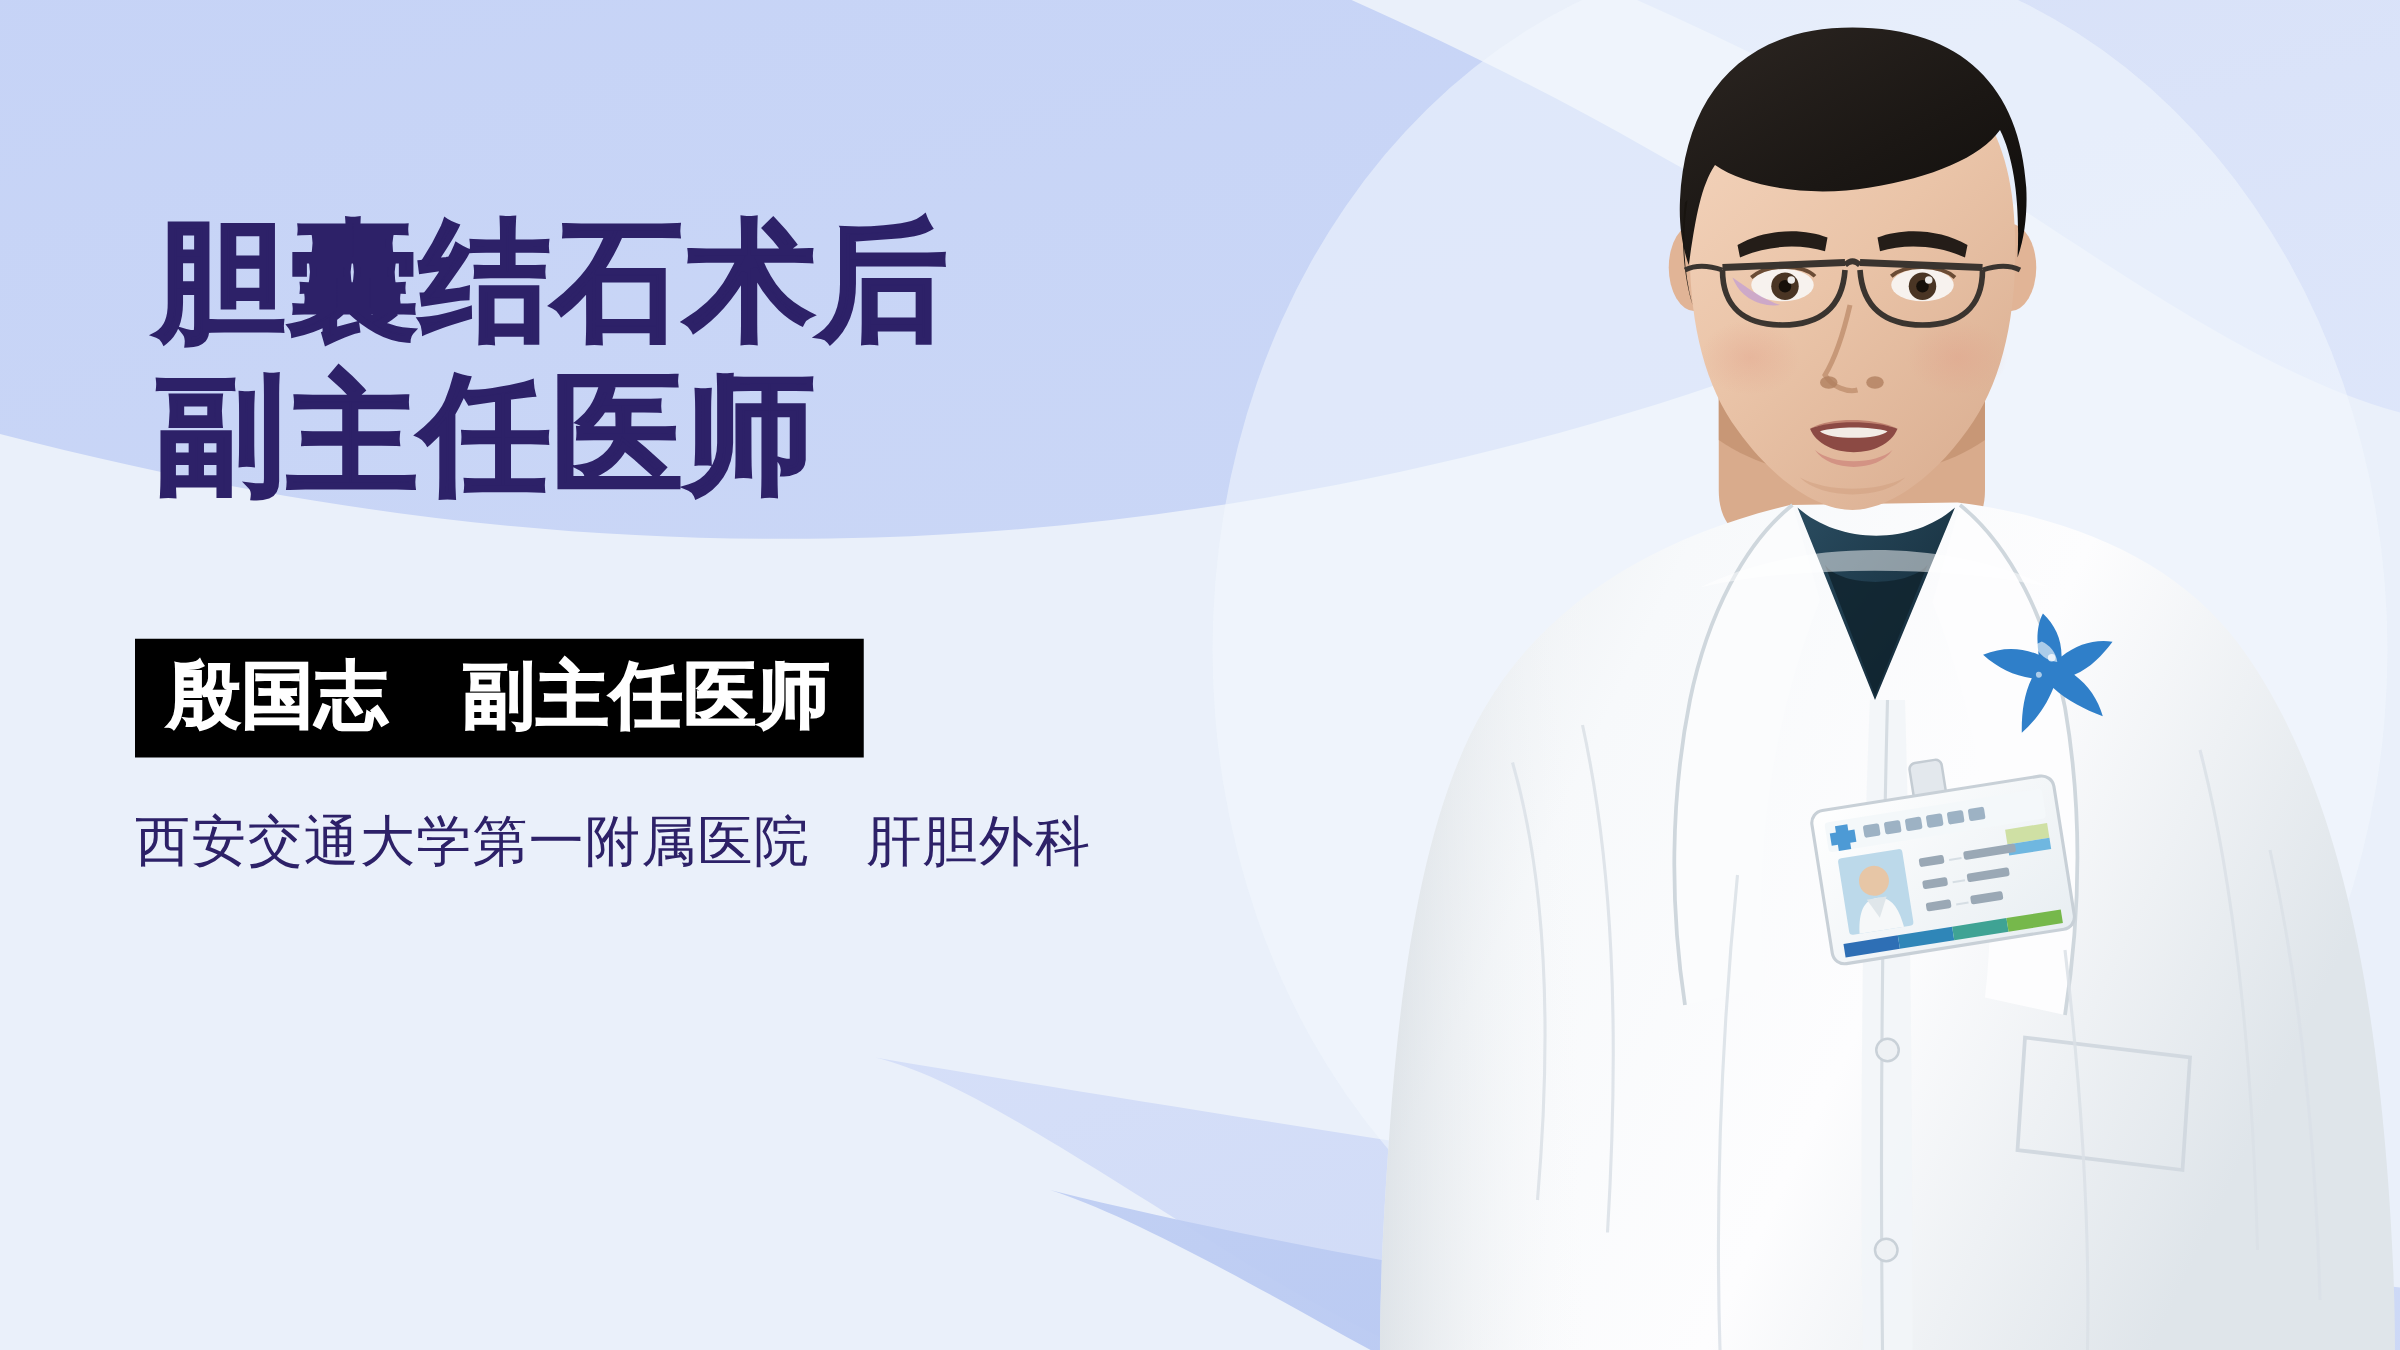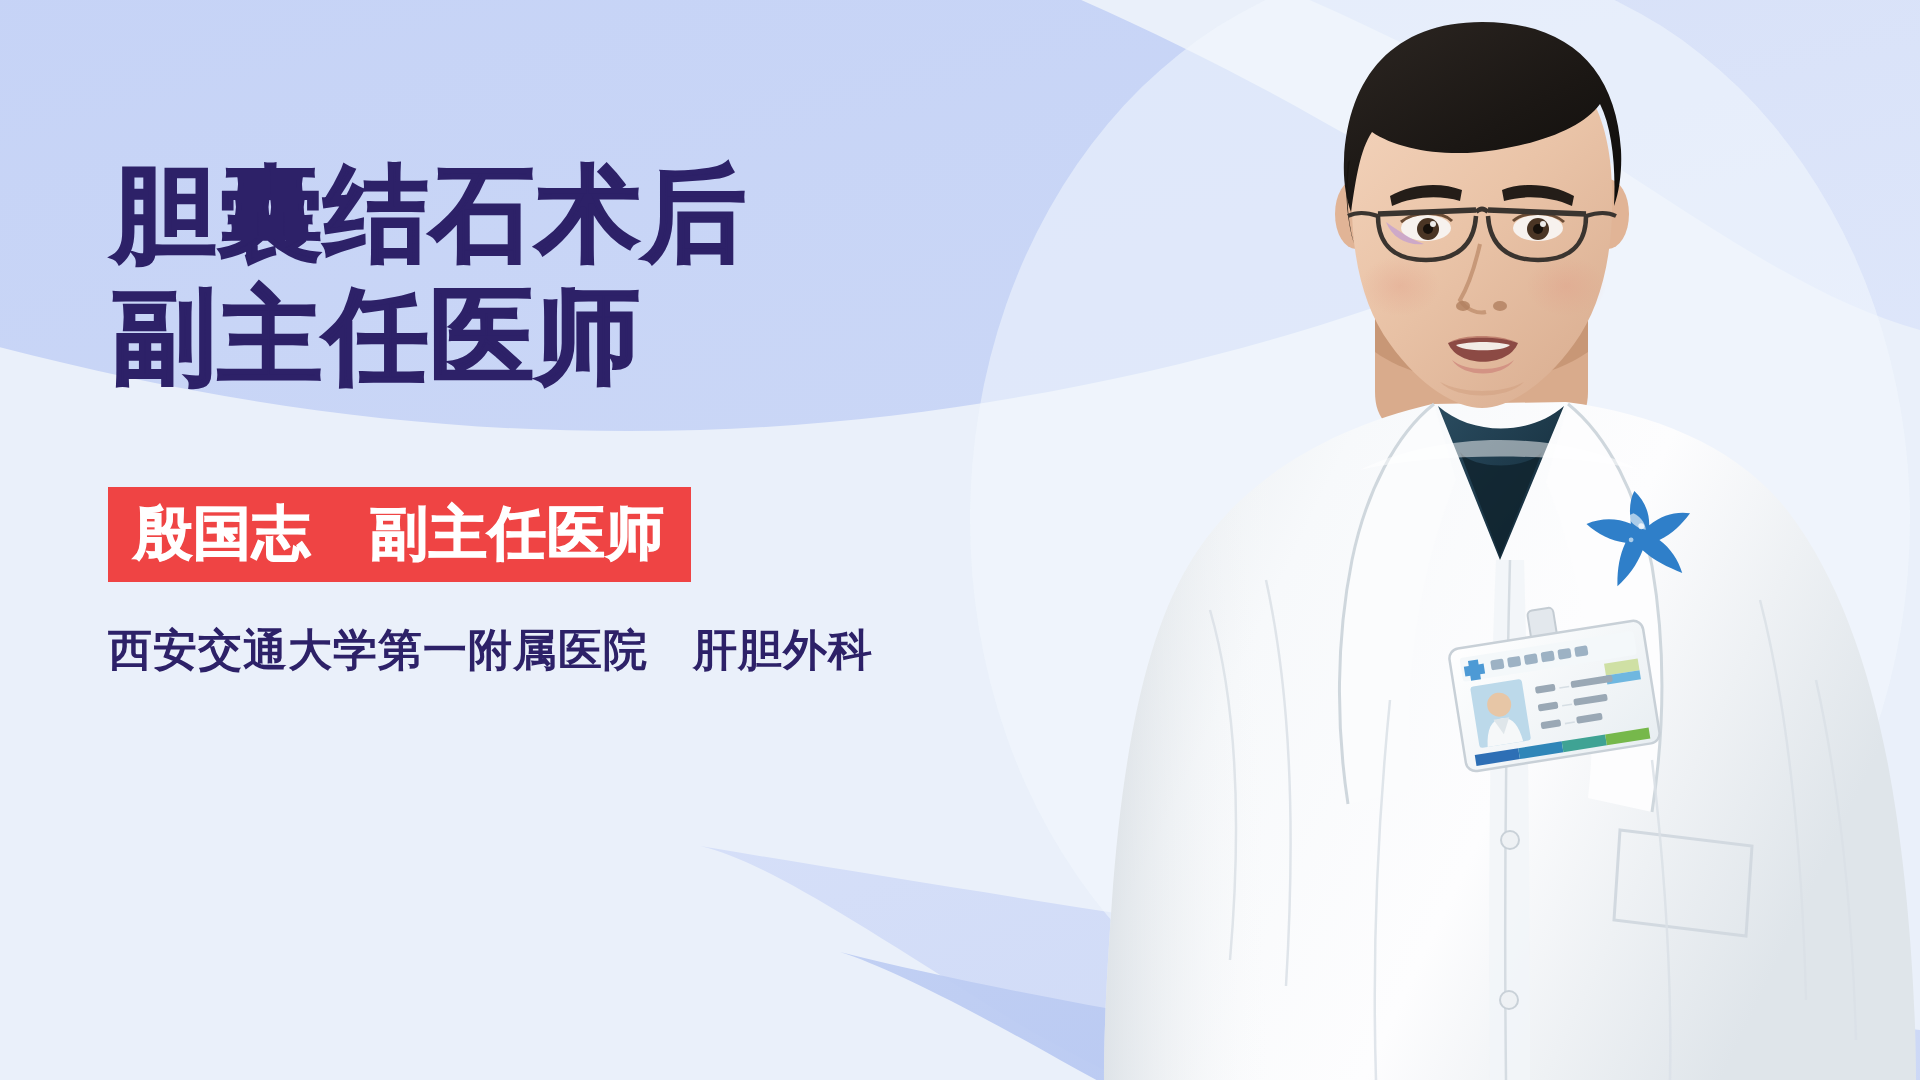--- a/index.html
+++ b/index.html
@@ -32,54 +32,54 @@
   
   .text-col {
     position: absolute;
     left: 108px;
     top: 150px;
     width: 1000px;
     z-index: 5;
   }
 
   .title-block {
-    margin: 4px;
+    margin: 16px;
   }
   .title-line {
     font-size: 104px;
     line-height: 1.17;
     font-weight: 700;
     color: #2d2168;
     letter-spacing: 2px;
     white-space: nowrap;
     font-family: "Liberation Sans", "DejaVu Sans", sans-serif;
     -webkit-text-stroke: 2.2px #2d2168;
   }
 
   .name-badge {
     display: inline-block;
     margin-top: 86px;
-    background: #ef4444;
+    background: #000000;
     padding: 12px 26px 14px 26px;
     white-space: nowrap;
   }
   .name-badge-text {
     font-size: 58px;
     line-height: 1.18;
     font-weight: 700;
     color: #ffffff;
     letter-spacing: 1px;
     -webkit-text-stroke: 1.2px #ffffff;
   }
 
   .affiliation {
     margin-top: 42px;
     font-size: 44px;
     line-height: 1.2;
-    font-weight: 700;
+    font-weight: 400;
     color: #2d2168;
     letter-spacing: 1px;
     white-space: nowrap;
   }
 
   
   .portrait {
     position: absolute;
     right: 0;
     bottom: 0;

